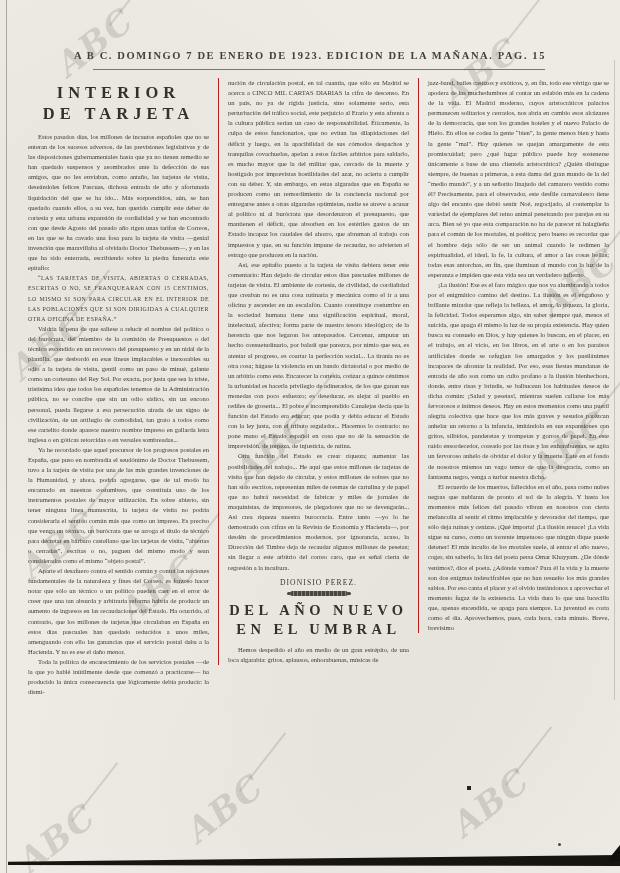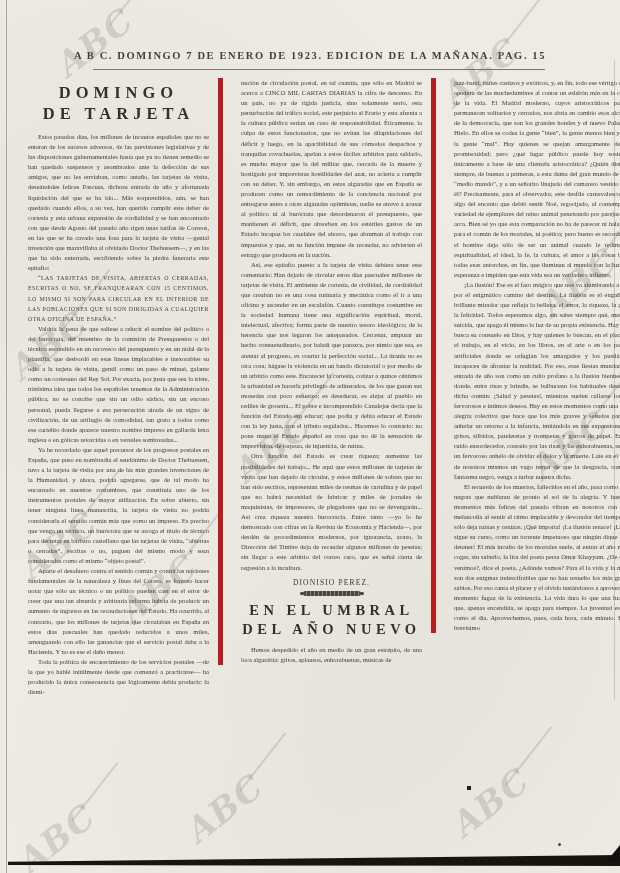--- a/index.html
+++ b/index.html
@@ -19,21 +19,21 @@
     position:absolute;top:50px;left:0;width:100%;text-align:center;
     font-size:10.5px;font-weight:bold;letter-spacing:1.6px;color:#454035;white-space:nowrap;
   }
   .masthead-rule{position:absolute;top:69px;left:93px;width:452px;height:1px;background:#7d7768;}
   .columns{position:absolute;top:78px;left:28px;display:flex;align-items:flex-start;}
   .col{
     width:181px;text-align:justify;
     font-size:6.6px;line-height:10.1px;letter-spacing:-0.05px;
     color:#413c32;
   }
-  .col-sep{border-left:5px solid #b91c1c;padding-left:18px;margin-left:9px;}
+  .col-sep{border-left:1px solid #b91c1c;padding-left:9px;margin-left:9px;}
   .headline1{margin:4px 0 8px;text-align:center;font-weight:bold;color:#363128;}
   .headline1 span{display:block;font-size:16.5px;line-height:21px;letter-spacing:5px;white-space:nowrap;}
   .p{margin:0;text-indent:10px;}
   .p-cont{margin:0;text-indent:0;}
   .p-quote{margin:0;text-indent:10px;font-size:5.9px;letter-spacing:0.45px;line-height:10.1px;color:#46413a;}
   .byline{margin:5px 0 3px;text-align:center;font-size:7.6px;letter-spacing:1.1px;color:#3c372e;text-indent:0;}
   .ornament{width:58px;height:5px;margin:3px auto 5px;border-radius:3px;
     background:repeating-linear-gradient(90deg,#4c473d 0 3px,#8a8273 3px 4px);
     box-shadow:-4px 0 0 -1px #4c473d,4px 0 0 -1px #4c473d;}
   .headline2{margin:2px 0 6px;text-align:center;font-weight:bold;color:#363128;}
@@ -70,40 +70,40 @@
 <div class="wm" style="left:16px;top:525px;">ABC</div>
 <div class="wm" style="left:116px;top:568px;">ABC</div>
 <div class="wm" style="left:182px;top:788px;">ABC</div>
 <div class="wm" style="left:448px;top:782px;">ABC</div>
 <div class="wm" style="left:14px;top:818px;">ABC</div>
 
 <div class="columns">
 
   <div class="col">
     <div class="headline1">
-      <span>DOMINGO</span>
+      <span>INTERIOR</span>
       <span>DE TARJETA</span>
     </div>
     <p class="p">Estos pasados días, los millones de incautos españoles que no se enteran de los sucesos adversos, de las previsiones legislativas y de las disposiciones gubernamentales hasta que ya no tienen remedio se han quedado suspensos y asombrados ante la defección de sus amigos, que no les enviaban, como antaño, las tarjetas de visita, deseándoles felices Pascuas, dichosa entrada de año y afortunada liquidación del que se ha ido... Más sorprendidos, aún, se han quedado cuando ellos, a su vez, han querido cumplir este deber de cortesía y esta urbana expansión de cordialidad y se han encontrado con que desde Agosto del pasado año rigen unas tarifas de Correos, en las que se ha cavado una fosa para la tarjeta de visita —genial invención que maravillaba al olvidado Doctor Thebussem—, y en las que ha sido enterrada, escribiendo sobre la piedra funeraria este epitafio:</p>
     <p class="p-quote">“LAS TARJETAS DE VISITA, ABIERTAS O CERRADAS, ESCRITAS O NO, SE FRANQUEARAN CON 15 CENTIMOS, LO MISMO SI SON PARA CIRCULAR EN EL INTERIOR DE LAS POBLACIONES QUE SI SON DIRIGIDAS A CUALQUIER OTRA OFICINA DE ESPAÑA.”</p>
     <p class="p">Valdría la pena de que saliese a relucir el nombre del político o del burócrata, del miembro de la comisión de Presupuestos o del técnico escondido en un recoveco del presupuesto y en un nidal de la plantilla, que desbordó en esas líneas implacables e inexorables su odio a la tarjeta de visita, gentil como un paso de minué, galante como un cortesano del Rey Sol. Por exacta, por justa que sea la triste, tristísima idea que todos los españoles tenemos de la Administración pública, no se concibe que sin un odio sádico, sin un encono personal, pueda llegarse a esa persecución airada de un signo de civilización, de un artilugio de comodidad, tan grato a todos como ese cartelito donde aparece nuestro nombre impreso en gallarda letra inglesa o en góticas retorcidas o en versales sombreadas...</p>
     <p class="p">Ya he recordado que aquel precursor de los progresos postales en España, que puso en nombradía el seudónimo de Doctor Thebussem, tuvo a la tarjeta de visita por una de las más grandes invenciones de la Humanidad, y ahora, podría agregarse, que de tal modo ha encarnado en nuestras costumbres, que constituía uno de los instrumentos postales de mayor utilización. En sobre abierto, sin tener ninguna línea manuscrita, la tarjeta de visita no podría considerarla el sentido común más que como un impreso. Es preciso que venga un técnico, un burócrata que se arroga el título de técnico para decretar en bárbaro castellano que las tarjetas de visita, “abiertas o cerradas”, escritas o no, paguen del mismo modo y sean consideradas como el mismo “objeto postal”.</p>
     <p class="p">Aparte el desafuero contra el sentido común y contra las nociones fundamentales de la naturaleza y fines del Correo, es forzoso hacer notar que sólo un técnico o un político pueden caer en el error de creer que una tan absurda y arbitraria reforma habría de producir un aumento de ingresos en las recaudaciones del Estado. Ha ocurrido, al contrario, que los millones de tarjetas que circulaban en España en estos días pascuales han quedado reducidos a unos miles, amenguando con ello las ganancias que el servicio postal daba a la Hacienda. Y no es ese el daño menor.</p>
     <p class="p">Toda la política de encarecimiento de los servicios postales —de la que yo hablé inútilmente desde que comenzó a practicarse— ha producido la única consecuencia que lógicamente debía producir: la dismi-</p>
   </div>
 
   <div class="col col-sep">
     <p class="p-cont">nución de circulación postal, en tal cuantía, que sólo en Madrid se acerca a CINCO MIL CARTAS DIARIAS la cifra de descenso. En un país, no ya de rígida justicia, sino solamente serio, esta perturbación del tráfico social, este perjuicio al Erario y esta afrenta a la cultura pública serían un caso de responsabilidad. Éticamente, la culpa de estos funcionarios, que no evitan las dilapidaciones del déficit y luego, en la apacibilidad de sus cómodos despachos y tranquilas covachuelas, apelan a estos fáciles arbitrios para saldarlo, es mucho mayor que la del militar que, cercado de la muerte y hostigado por imprevistas hostilidades del azar, no acierta a cumplir con su deber. Y, sin embargo, en estas algaradas que en España se producen como un remordimiento de la conciencia nacional por entregarse antes a otras algaradas optimistas, nadie se atreve a acusar al político ni al burócrata que desordenaron el presupuesto, que mantienen el déficit, que absorben en los estériles gastos de un Estado incapaz los caudales del ahorro, que abruman al trabajo con impuestos y que, en su función impune de recaudar, no advierten el estrago que producen en la nación.</p>
     <p class="p">Así, ese epitafio puesto a la tarjeta de visita debiera tener este comentario: Han dejado de circular estos días pascuales millones de tarjetas de visita. El ambiente de cortesía, de civilidad, de cordialidad que creaban no es una cosa rutinaria y mecánica como el ir a una oficina y ascender en un escalafón. Cuanto constituye costumbre en la sociedad humana tiene una significación espiritual, moral, intelectual, afectiva; forma parte de nuestro tesoro ideológico; de la herencia que nos legaron los antepasados. Cercenar, amputar un hecho consuetudinario, por baladí que parezca, por nimio que sea, es atentar al progreso, es coartar la perfección social... La tiranía no es otra cosa; hágase la violencia en un bando dictatorial o por medio de un arbitrio como este. Encarecer la cortesía, cotizar a quince céntimos la urbanidad es hacerla privilegio de adinerados, de los que ganan sus monedas con poco esfuerzo; es deseducar, es alejar al pueblo en rediles de grosería... El pobre e incomprendido Canalejas decía que la función del Estado era educar; que podía y debía educar el Estado con la ley justa, con el tributo regulador... Hacemos lo contrario: no pone mano el Estado español en cosa que no dé la sensación de imprevisión, de torpeza, de injusticia, de rutina.</p>
     <p class="p">Otra función del Estado es crear riqueza; aumentar las posibilidades del trabajo... He aquí que estos millones de tarjetas de visita que han dejado de circular, y estos millones de sobres que no han sido escritos, representan miles de resmas de cartulina y de papel que no habrá necesidad de fabricar y miles de jornales de maquinistas, de impresores, de plegadores que no se devengarán... Así crea riqueza nuestra burocracia. Entre tanto —yo lo he demostrado con cifras en la Revista de Economía y Hacienda—, por desdén de procedimientos modernos, por ignorancia, acaso, la Dirección del Timbre deja de recaudar algunos millones de pesetas; sin llegar a este arbitrio del correo caro, que es señal cierta de regresión a la incultura.</p>
     <p class="byline">DIONISIO PEREZ.</p>
     <div class="ornament"></div>
     <div class="headline2">
+      <span>DEL AÑO NUEVO</span>
       <span>EN EL UMBRAL</span>
-      <span>DEL AÑO NUEVO</span>
     </div>
     <p class="p">Hemos despedido el año en medio de un gran estrépito, de una loca algarabía: gritos, aplausos, enhorabuenas, músicas de</p>
   </div>
 
   <div class="col col-sep">
     <p class="p-cont">jazz-band, bailes castizos y exóticos, y, en fin, todo ese vértigo que se apodera de las muchedumbres al contar un eslabón más en la cadena de la vida. El Madrid moderno, cuyos aristocráticos palacios permanecen solitarios y cerrados, nos abría en cambio esos alcázares de la democracia, que son los grandes hoteles y el nuevo Palacio de Hielo. En ellos se codea la gente “bien”, la gente menos bien y hasta la gente “mal”. Hay quienes se quejan amargamente de esta promiscuidad; pero ¿qué lugar público puede hoy sostenerse únicamente a base de una clientela aristocrática? ¿Quién distingue siempre, de buenas a primeras, a esta dama del gran mundo de la del “medio mundo”, y a un señorito linajudo del camarero vestido como él? Precisamente, para el observador, este desfile carnavalesco tiene algo del encanto que debió sentir Noé, regocijado, al contemplar la variedad de ejemplares del reino animal penetrando por parejas en su arca. Bien sé yo que esta comparación no ha de parecer ni halagüeña para el común de los mortales, ni poética; pero bueno es recordar que el hombre deja sólo de ser un animal cuando le redimen la espiritualidad, el ideal, la fe, la cultura, el amor a las cosas bellas; todas esas antorchas, en fin, que iluminan al mundo con la luz de la esperanza e impiden que esta vida sea un verdadero infierno.</p>
     <p class="p">¡La ilusión! Ese es el faro mágico que nos va alumbrando a todos por el enigmático camino del destino. La ilusión es el engañoso y brillante mirador que refleja la belleza, el amor, la riqueza, la gloria, la felicidad. Todos esperamos algo, sin saber siempre qué, menos el suicida, que apaga él mismo la luz de su propia existencia. Hay quien busca su consuelo en Dios, y hay quienes lo buscan, en el placer, en el trabajo, en el vicio, en los libros, en el arte o en los paraísos artificiales donde se refugian los amargados y los pusilánimes incapaces de afrontar la realidad. Por eso, esas fiestas mundanas de entrada de año son como un culto profano a la ilusión bienhechora, donde, entre risas y brindis, se balbucean los habituales deseos de dicha común: ¡Salud y pesetas!, mientras suelen callarse los más fervorosos e íntimos deseos. Hay en estos momentos como una pueril alegría colectiva que hace que los más graves y sesudos parezcan anhelar un retorno a la infancia, imitándola en sus expansiones con gritos, silbidos, panderetas y trompetas y gorros de papel. En este ruido ensordecedor, coreado por las risas y las enhorabuenas, se agita un fervoroso anhelo de olvidar el dolor y la muerte. Late en el fondo de nosotros mismos un vago temor de que la desgracia, como un fantasma negro, venga a turbar nuestra dicha.</p>
     <p class="p">El recuerdo de los muertos, fallecidos en el año, pasa como nubes negras que nublaran de pronto el sol de la alegría. Y hasta los momentos más felices del pasado vibran en nosotros con cierta melancolía al sentir el ritmo implacable y devorador del tiempo, que sólo deja ruinas y cenizas. ¡Qué importa! ¡La ilusión renace! ¡La vida sigue su curso, como un torrente impetuoso que ningún dique puede detener! El más inculto de los mortales suele, al entrar el año nuevo, coger, sin saberlo, la lira del poeta persa Omar Khayyam. ¿De dónde venimos?, dice el poeta. ¿Adónde vamos? Para él la vida y la muerte son dos enigmas indescifrables que no han resuelto los más grandes sabios. Por eso canta el placer y el olvido instándonos a aprovechar el momento fugaz de la existencia. La vida dura lo que una lucecilla que, apenas encendida, se apaga para siempre. La juventud es corta como el día. Aprovechemos, pues, cada hora, cada minuto. Breve, brevísimo</p>
   </div>
 

